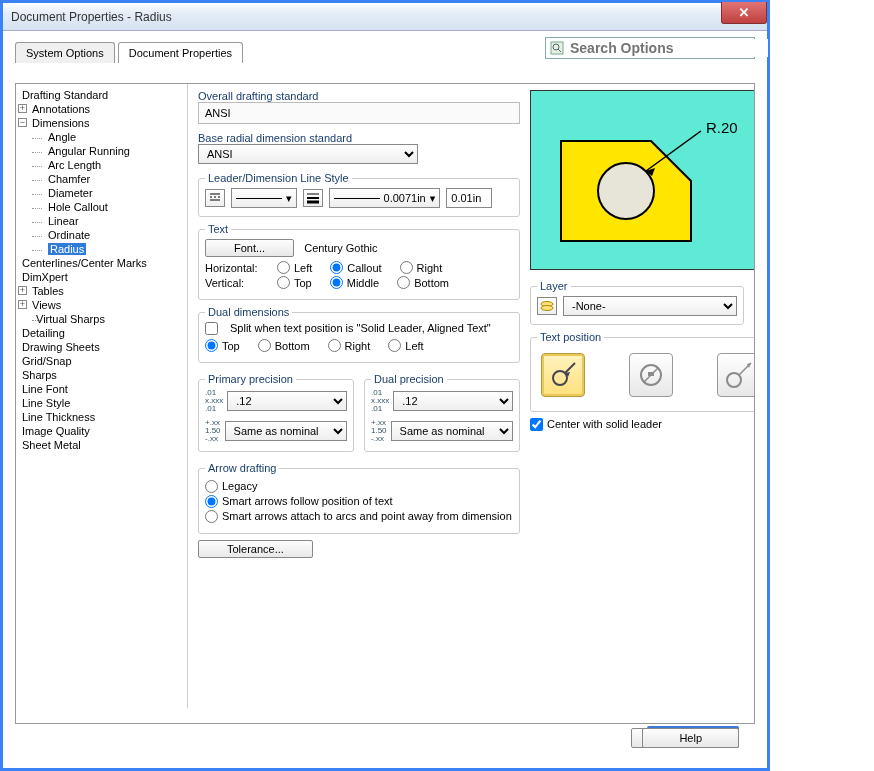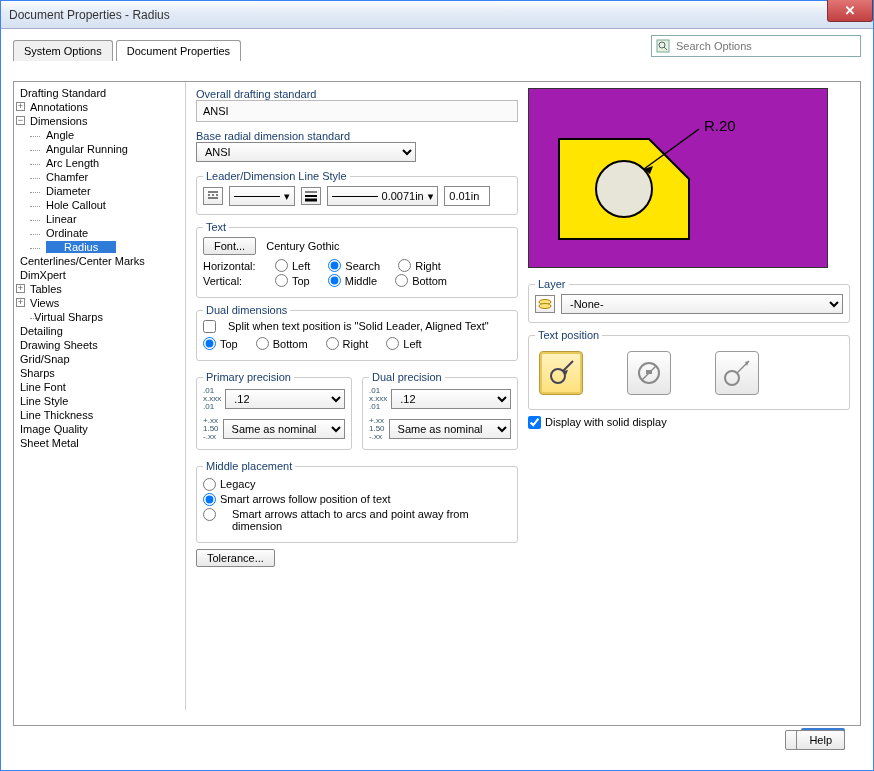--- a/index.html
+++ b/index.html
@@ -1,51 +1,51 @@
 <!DOCTYPE html>
 <html><head>
 <meta charset="utf-8">
 <style>
   * { box-sizing: border-box; }
   html, body { margin: 0; padding: 0; font-family: "Segoe UI", Tahoma, sans-serif; font-size: 11px; color: #000; }
-  .window { width: 874px; height: 771px; background: #fff; border: 1px solid #3b82f6; position: relative; }
+  .window { width: 770px; height: 771px; background: #fff; border: 3px solid #3b82f6; position: relative; }
   .titlebar { height: 28px; background: linear-gradient(#fdfefe,#e4ecf7 40%,#d6e2f1); display:flex; align-items:center; padding:0 0 0 8px; border-bottom:1px solid #aac; position:relative;}
   .titlebar .title { font-size:12px; color:#333; }
   .close-btn { position:absolute; right:0; top:-1px; width:46px; height:22px; background:#c94040; background:linear-gradient(#e27474,#c04040); border:1px solid #803030; border-top:none; border-radius:0 0 3px 3px; display:flex; align-items:center; justify-content:center; color:#fff; font-size:13px; font-weight:bold;}
   .body { position:absolute; top:28px; left:0; right:0; bottom:0; background:#fff; padding:10px 12px; }
   .tabrow { position:relative; height:24px; }
   .tab { display:inline-block; padding:4px 10px; border:1px solid #999; border-bottom:none; background:#f0f0f0; border-radius:3px 3px 0 0; position:relative; top:1px; cursor:pointer;}
   .tab.active { background:#fff; z-index:2; }
   .search-box { position:absolute; right:0; top:-4px; width:210px; height:22px; border:1px solid #8aa; background:#fff; display:flex; align-items:center; padding:0 4px; gap:4px;}
   .search-box svg { flex:0 0 14px; }
-  .search-box input { border:none; outline:none; flex:1; font-size:11px; color:#777;}
+  .search-box input { border:none; outline:none; flex:1; font-size:14px; color:#777;font-weight:bold;}
   .panel { border:1px solid #999; position:absolute; top:52px; left:12px; right:12px; bottom:44px; background:#fff; }
   .tree { position:absolute; top:0; left:0; bottom:15px; width:172px; border-right:1px solid #ccc; overflow:auto; padding:4px 2px;}
   .tree ul { list-style:none; margin:0; padding:0 0 0 0;}
   .tree li { padding:1px 0 1px 4px; white-space:nowrap; cursor:default;}
   .tree li.child { padding-left:30px; position:relative;}
   .tree li.child::before { content:""; position:absolute; left:14px; top:8px; width:10px; height:1px; border-top:1px dotted #999;}
   .tree li.parent { padding-left:14px; position:relative;}
   .tree li.parent .exp { position:absolute; left:0; top:2px; width:9px; height:9px; border:1px solid #888; background:#fff; font-size:9px; line-height:7px; text-align:center; color:#555;}
-  .tree li.selected span.lbl { background:#2f7bd9; color:#fff; padding:0 18px;}
+  .tree li.selected span.lbl { background:#2f7bd9; color:#fff; padding:0 2px;}
   .content { position:absolute; left:172px; right:0; top:0; bottom:0; padding:6px 10px 6px 10px; overflow:auto;}
   .row { margin-bottom:8px; }
   fieldset.grp { border:1px solid #ccc; border-radius:3px; margin:4px 0 6px 0; padding:4px 6px 8px 6px;}
   fieldset.grp legend { color:#1a3e6e; padding:0 3px; font-size:11px;}
   .combo, .txt { border:1px solid #888; background:#fff; height:20px; font-size:11px; padding:0 4px;}
   .combo { background:linear-gradient(#fff,#eee); }
   select.combo { height:20px; }
-  .btn { border:1px solid #888; background:linear-gradient(#fdfdfd,#e8e8e8); padding:2px 10px; border-radius:2px; cursor:pointer; font-size:11px;}
-  .btn.footer { padding:3px 12px;text-align:right; }
+  .btn { border:1px solid #888; background:linear-gradient(#fdfdfd,#e8e8e8); padding:2px 28px; border-radius:2px; cursor:pointer; font-size:11px;}
+  .btn.footer { padding:3px 36px;text-align:right; }
   .radio-row { display:flex; align-items:center; gap:18px; margin:2px 0 2px 0;}
   .radio-row label { display:flex; align-items:center; gap:4px;}
   input[type=radio],input[type=checkbox]{ margin:0; width:13px;height:13px;}
   .leftcol { width:322px; float:left; }
   .rightcol { margin-left:332px; }
-  .preview { width:300px; height:180px; border:1px solid #333; background:#a21caf; position:relative; }
+  .preview { width:300px; height:180px; border:1px solid #333; background:#5eead4; position:relative; }
   .layer-row { display:flex; align-items:center; gap:6px;}
   .icon-btn { width:44px; height:44px; border:1px solid #999; background:linear-gradient(#fff,#e7e7e7); border-radius:4px; display:inline-flex; align-items:center; justify-content:center; cursor:pointer;}
   .icon-btn.sel { border:1px solid #b89a3a; background:linear-gradient(#fff3c0,#ffe07a); box-shadow:0 0 0 2px #e9c85b inset;}
   .textpos-row { display:flex; gap:44px; padding:6px 4px;}
   .hr-lbl { color:#1a3e6e; }
   .overall-box { border:1px solid #bbb; background:#fafafa; padding:4px 6px; }
   .line-style-row { display:flex; align-items:center; gap:6px; }
   .footer { position:absolute; bottom:10px; right:14px; display:flex; gap:8px;}
   .ok-btn { border:2px solid #3a7bd5; padding:2px 28px;}
   .clearfix::after{content:"";display:block;clear:both;}
@@ -157,21 +157,21 @@
               <span>Century Gothic</span>
             </div>
             <div class="radio-row">
               <span class="r-label">Horizontal:</span>
               <label>
                   <input type="radio" name="h" style=""> 
                   <span>Left</span>
                 </label>
               <label>
                   <input type="radio" name="h" checked="" style=""> 
-                  <span>Search</span>
+                  <span>Callout</span>
                 </label>
               <label>
                   <input type="radio" name="h" style=""> 
                   <span>Right</span>
                 </label>
             </div>
             <div class="radio-row">
               <span class="r-label">Vertical:</span>
               <label>
                   <input type="radio" name="v" style=""> 
@@ -233,30 +233,30 @@
                 <select class="combo" style="flex:1"><option>.12</option></select>
               </div>
               <div style="display:flex;align-items:center;gap:4px">
                 <span style="font-size:8px;color:#356;line-height:8px">+.xx<br>1.50<br>-.xx</span>
                 <select class="combo" style="flex:1"><option>Same as nominal</option></select>
               </div>
             </fieldset>
           </div>
 
           <fieldset class="grp">
-            <legend>Middle placement</legend>
+            <legend>Arrow drafting</legend>
             <label style="display:flex;gap:4px;margin:2px 0">
                 <input type="radio" name="ap" style=""> 
                 <span>Legacy</span>
               </label>
             <label style="display:flex;gap:4px;margin:2px 0">
                 <input type="radio" name="ap" checked="" style=""> 
                 <span>Smart arrows follow position of text</span>
               </label>
-            <label style="display:flex;gap:16px;margin:2px 0">
+            <label style="display:flex;gap:4px;margin:2px 0">
                 <input type="radio" name="ap" style=""> 
                 <span>Smart arrows attach to arcs and point away from dimension</span>
               </label>
           </fieldset>
 
           <button class="btn">Tolerance...</button>
         </div>
 
         <div class="rightcol">
           <div class="preview">
@@ -304,21 +304,21 @@
                     <circle cx="10" cy="20" r="7" fill="none" stroke="#8a8a8a" stroke-width="2"></circle>
                     <line x1="15" y1="15" x2="27" y2="3" stroke="#8a8a8a" stroke-width="1.5"></line>
                     <polygon points="27,3 23,4 25,8" fill="#8a8a8a"></polygon>
                   </svg>
                 </span>
             </div>
           </fieldset>
 
           <label style="display:flex;gap:4px;margin-top:4px">
             <input type="checkbox" checked="" style=""> 
-              <span>Display with solid display</span>
+              <span>Center with solid leader</span>
           </label>
         </div>
       </div>
     </div>
 
     <div class="footer">
       <button class="btn footer ok-btn">OK</button>
       <button class="btn footer">Cancel</button>
       <button class="btn footer">Help</button>
     </div>

